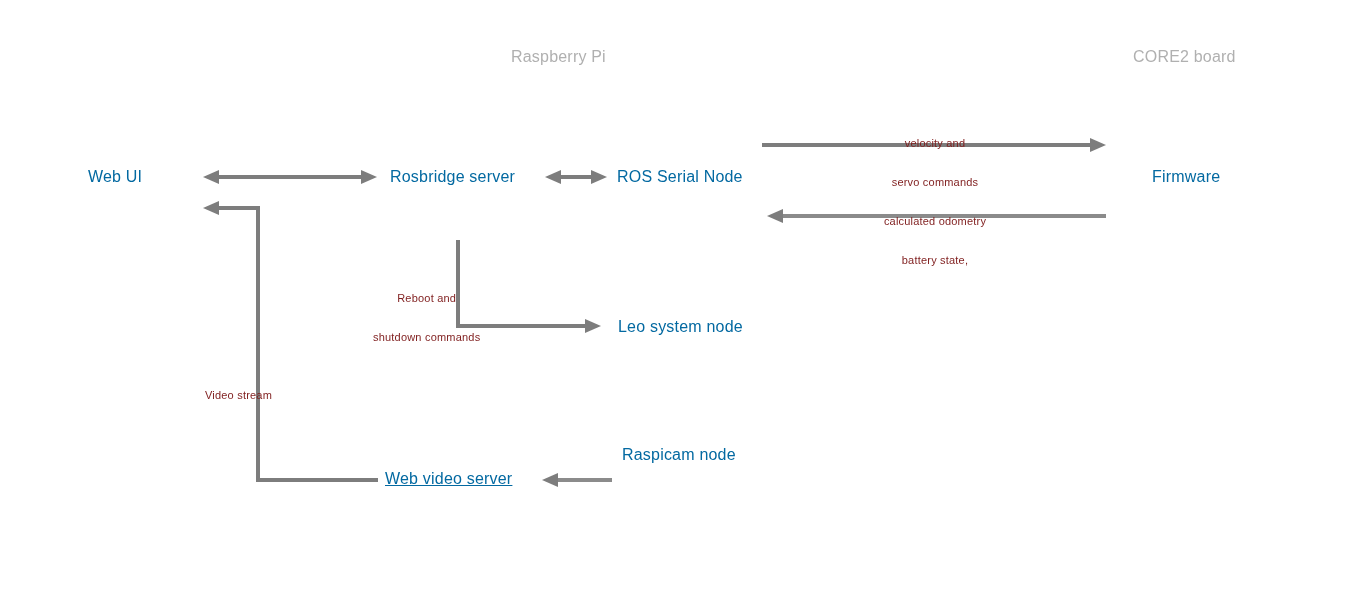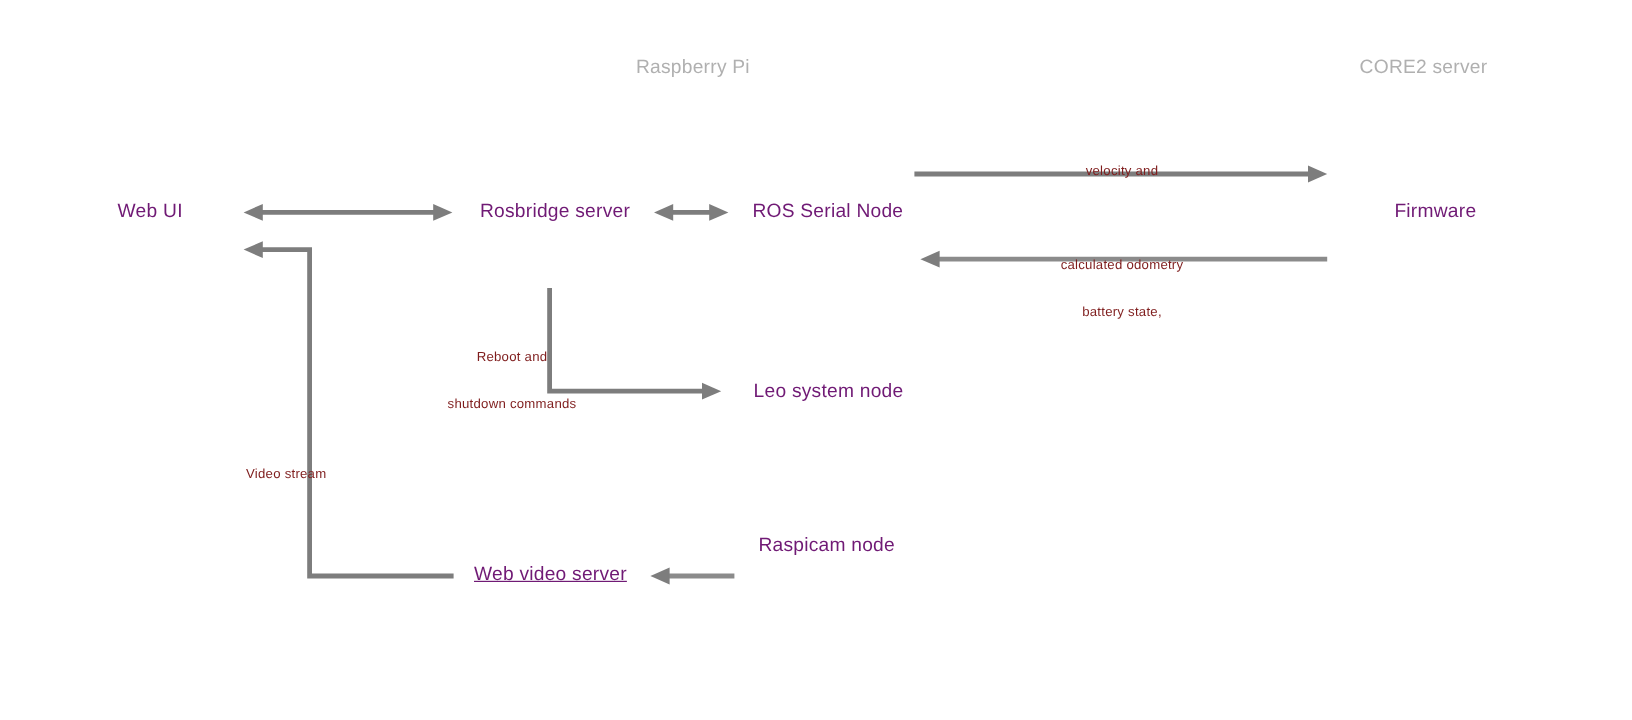--- a/index.html
+++ b/index.html
@@ -31,22 +31,21 @@
   }
   .lbl.group {
     color: #b0b0b0;
   }
   .lbl.edge {
     color: #7f1d1d;
     text-align: center;
     font-size: 11px;
   }
   .lbl.node {
-    color: #701a75;
-    margin-left: 10px;
+    color: #0369a1;
   }
   svg { overflow: visible; }
   .edge-line { stroke: #7d7d7d; stroke-width: 4; fill: none; }
   .edge-line.thin { stroke: #8b8b8b; stroke-width: 4; }
   .edge-head { fill: #7d7d7d; }
 </style>
 </head>
 <body>
 
 <svg id="canvas" viewBox="0 0 1360 600" xmlns="http://www.w3.org/2000/svg">
@@ -82,33 +81,34 @@
     <path class="edge-line" d="M378,480 L258,480 L258,208 L215,208"></path>
     <polygon class="edge-head" points="203,208 219,201 219,215"></polygon>
   </g>
 
   <g>
     <line class="edge-line thin" x1="555" y1="480" x2="612" y2="480"></line>
     <polygon class="edge-head" points="542,480 558,473 558,487"></polygon>
   </g>
 </svg>
 
-<div class="lbl group" style="left:511px; top:48px;margin-left:19px;">Raspberry Pi</div>
-<div class="lbl group" style="left:1133px; top:48px;">CORE2 server</div>
+<div class="lbl group" style="left:511px; top:48px;">Raspberry Pi</div>
+<div class="lbl group" style="left:1133px; top:48px;">CORE2 board</div>
 
 <div class="lbl node" style="left:88px; top:168px;">Web UI</div>
 <div class="lbl node" style="left:390px; top:168px;">Rosbridge server</div>
 <div class="lbl node" style="left:617px; top:168px;">ROS Serial Node</div>
 <div class="lbl node" style="left:1152px; top:168px;">Firmware</div>
 <div class="lbl node" style="left:618px; top:318px;text-align:right;">Leo system node</div>
 <div class="lbl node" style="left:385px; top:470px;text-decoration:underline;">Web video server</div>
 <div class="lbl node" style="left:622px; top:446px;">Raspicam node</div>
 
 <div class="lbl edge" style="left:835px; top:111px; width:200px;">
   <div>velocity and</div>
+  <div>servo commands</div>
 </div>
 
 <div class="lbl edge" style="left:835px; top:189px; width:200px;">
   <div>calculated odometry</div>
   <div>battery state,</div>
 </div>
 
 <div class="lbl edge" style="left:373px; top:266px; text-align:center;">
   <div>Reboot and</div>
   <div>shutdown commands</div>

